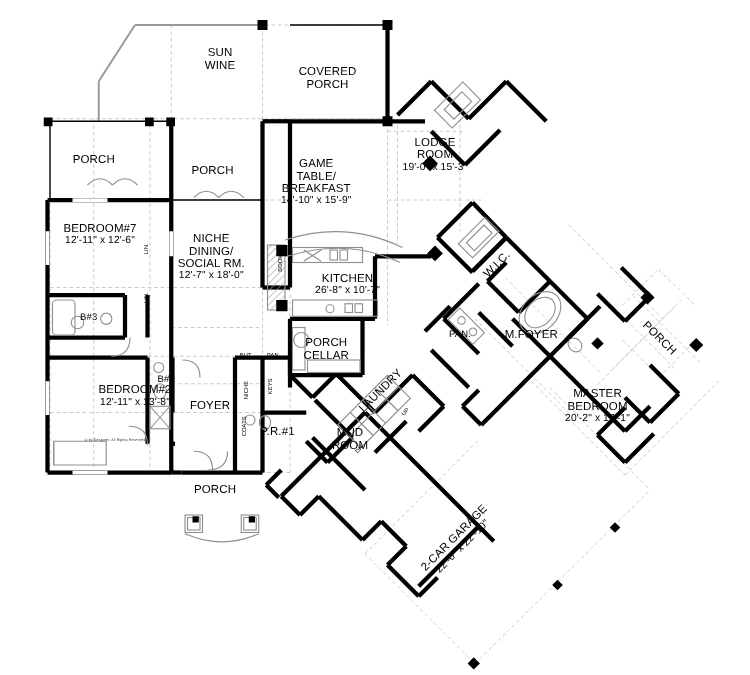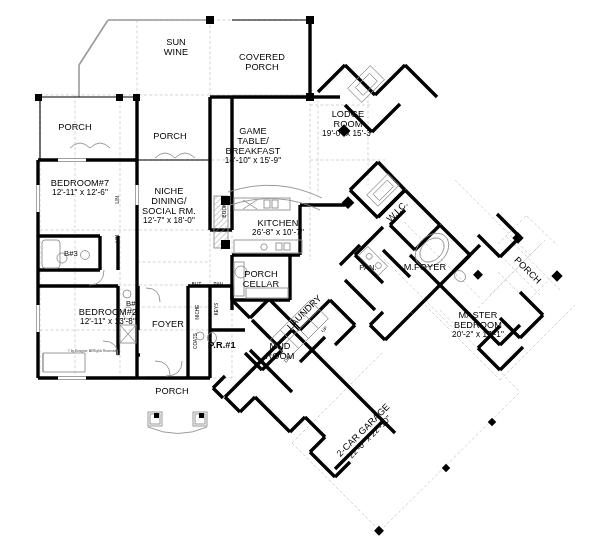--- a/index.html
+++ b/index.html
@@ -398,21 +398,21 @@
       <div class="lbl ctr" style="left: 76px; top: 317px; margin-left: 32px;">
         <div class="rm">BEDROOM#2</div>
         <div class="dim">12'-11"  x  13'-8"</div>
       </div>
       <div class="lbl ctr" style="left: 133px; top: 304px;">
         <div class="sm">B#2</div>
       </div>
       <div class="lbl ctr" style="left: 168px; top: 325px;">
         <div class="rm">FOYER</div>
       </div>
-      <div class="lbl ctr" style="left: 222px; top: 346px; font-weight: bold;">
+      <div class="lbl ctr" style="left: 222px; top: 346px;">
         <div class="rm">P.R.#1</div>
       </div>
       <div class="lbl ctr" style="left: 305px; top: 313px; transform: translate(-50%, -50%) rotate(-45deg);">
         <div class="rm">LAUNDRY</div>
       </div>
       <div class="lbl ctr" style="left: 280px; top: 352px;">
         <div class="rm">MUD</div>
         <div class="rm">ROOM</div>
       </div>
       <div class="lbl ctr" style="left: 478px; top: 325px;">

